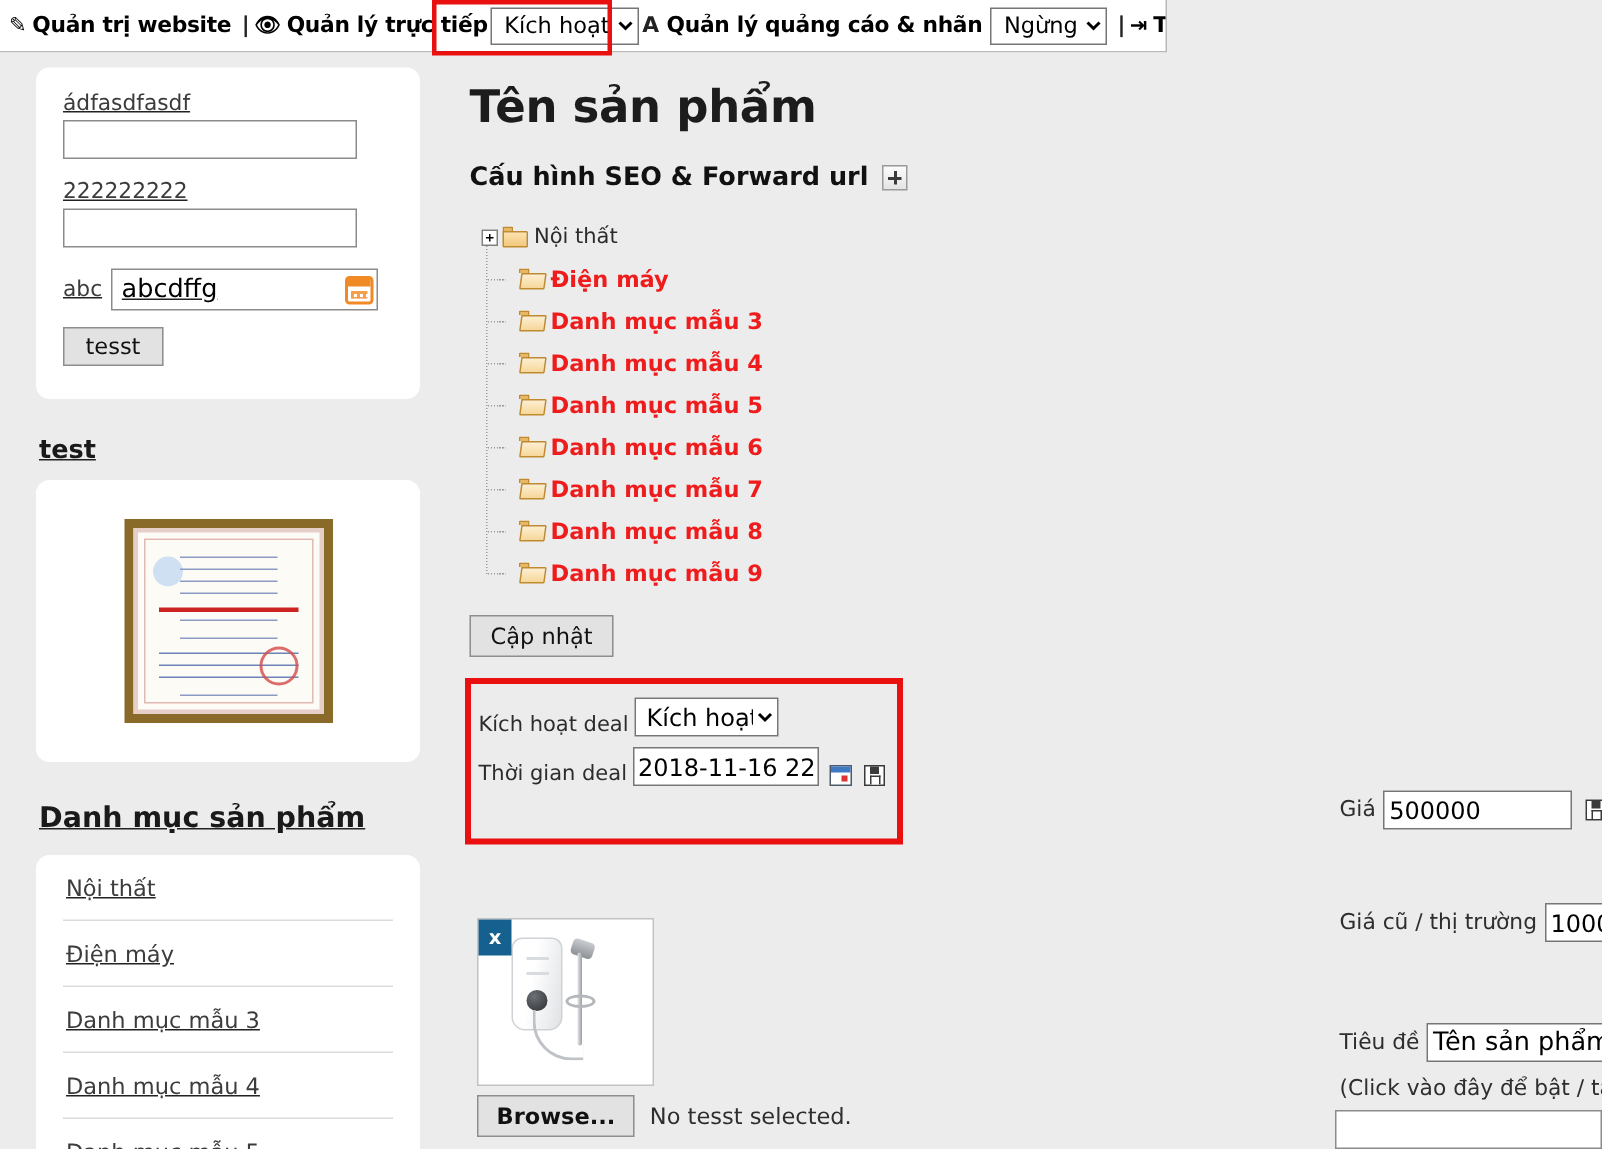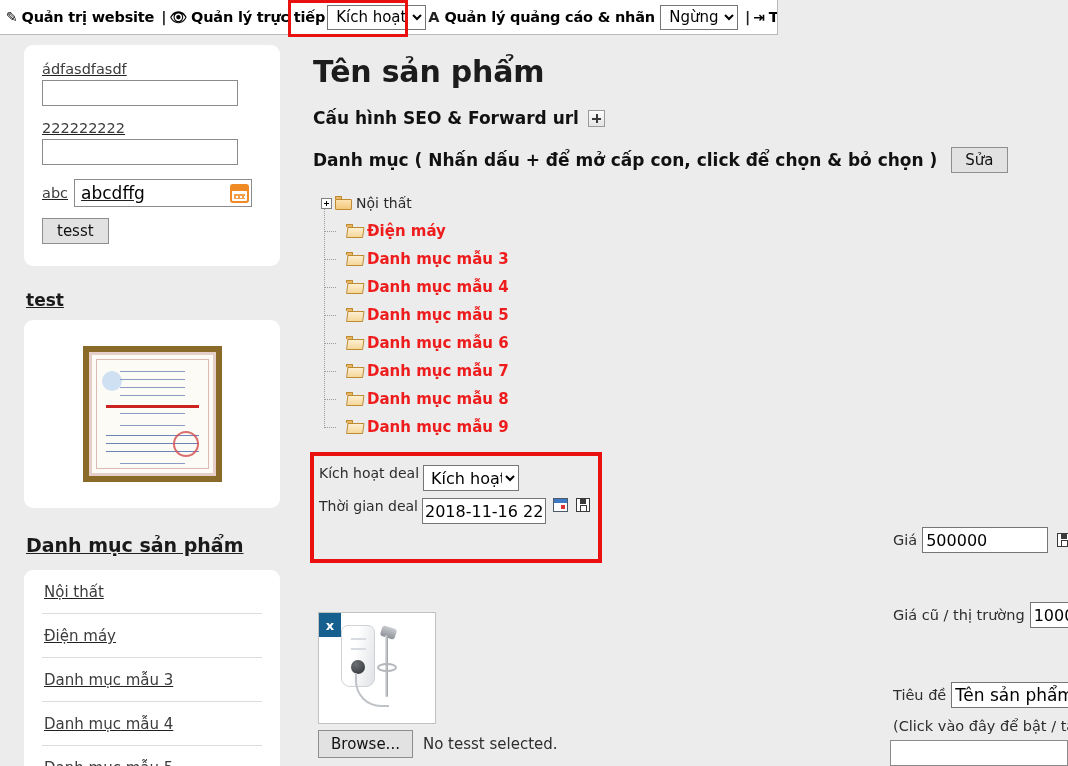--- a/index.html
+++ b/index.html
@@ -325,21 +325,21 @@
   #deal-box {
     position: absolute;
     left: 310px; top: 452px;
     width: 292px; height: 111px;
     border: 4px solid #ea1010;
     background: #ececec;
     padding: 9px 8px 6px 5px;
   }
   .deal-row {
     display: flex;
-    align-items: flex-start;
+    align-items: flex-end;
     gap: 4px;
     margin-bottom: 7px;
     white-space: nowrap;
   }
   .deal-row:last-child { margin-bottom: 0; }
   .deal-lab { font-size: 14px; color: #2c2c2c; }
   #deal-select {
     font-family: "DejaVu Sans", "Liberation Sans", sans-serif;
     font-size: 16px;
     height: 26px;
@@ -472,21 +472,21 @@
     border-top: 0; border-right: 0;
     border-radius: 0 0 0 26px;
   }
 
   #file-row {
     position: absolute;
     left: 318px; top: 730px;
     display: flex; align-items: center; gap: 10px;
     white-space: nowrap;
   }
-  #btn-browse { padding: 4px 12px; font-size: 15px; }
+  #btn-browse { padding: 4px 12px; font-size: 15px; font-weight: bold; }
   #no-file { font-size: 15px; color: #2e2e2e; }
 
   
   .rfield {
     position: absolute;
     display: flex; align-items: center; gap: 5px;
     white-space: nowrap;
   }
   .rlab { font-size: 14.5px; color: #2e2e2e; }
   .rinput {
@@ -606,24 +606,20 @@
 
 <div id="main">
 
   <div id="page-title">Tên sản phẩm</div>
 
   <div class="sec-line">
     <span>Cấu hình SEO &amp; Forward url</span>
     <span class="plus-btn"></span>
   </div>
 
-  <div class="sec-line">
-    <span>Danh mục ( Nhấn dấu + để mở cấp con, click để chọn &amp; bỏ chọn )</span>
-    <button class="btn" id="btn-sua">Sửa</button>
-  </div>
 
   <div id="tree">
     <div class="trunk"></div>
 
     <div class="tnode">
       <span class="expander"></span>
       <span class="folder">
           <span class="tab"></span>
           <span class="body"></span>
         </span>

